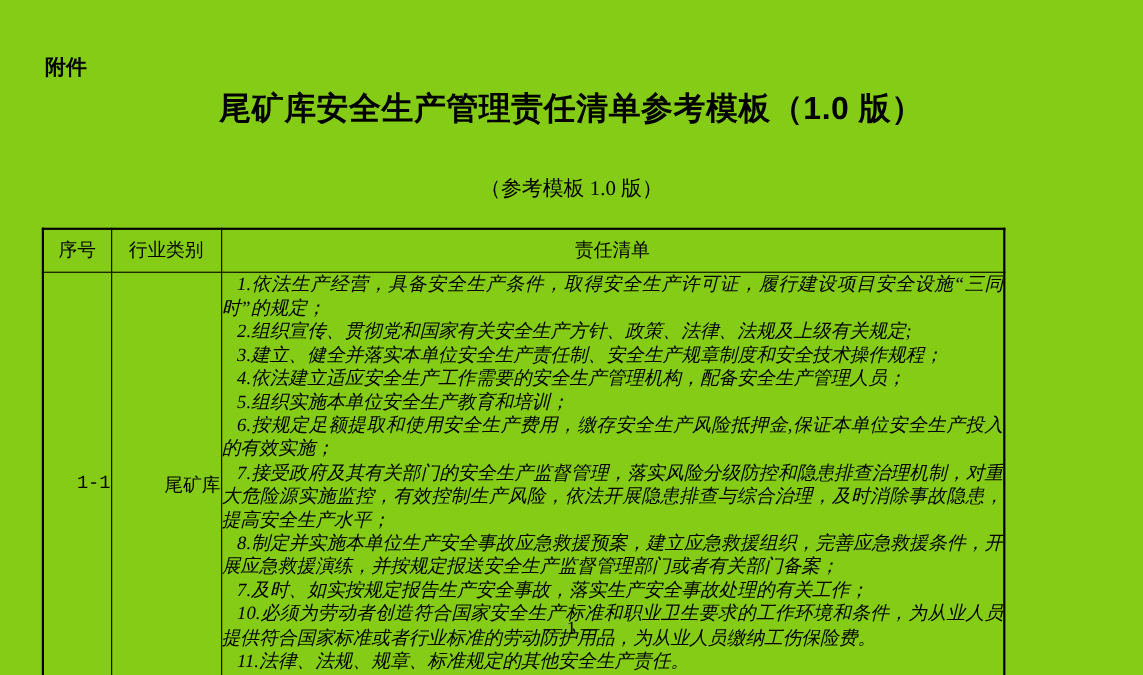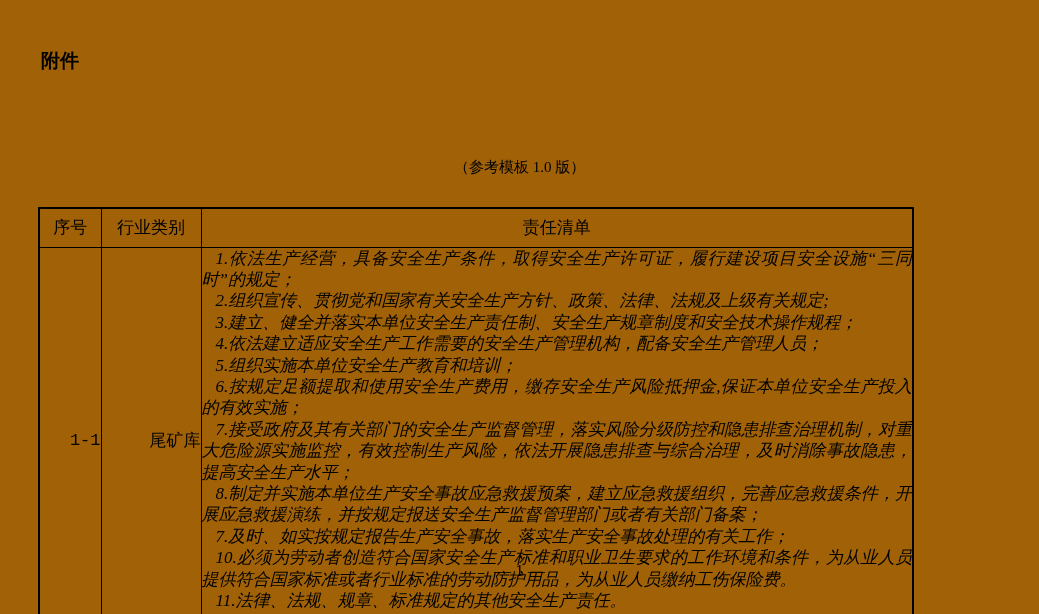--- a/index.html
+++ b/index.html
@@ -6,21 +6,21 @@
   html, body { margin: 0; padding: 0; }
   body {
     width: 1039px; height: 614px;
     background: #ffffff;
     color: #000000;
     font-family: "Liberation Serif", serif;
   }
   .page {
     position: relative;
     width: 1039px; height: 614px;
-    background: #a16207;
+    background: #84cc16;
     overflow: hidden;
     padding-left: 20px;
   }
   .attachment-label {
     position: absolute;
     left: 41px; top: 48px;
     font-family: "Liberation Sans", sans-serif;
     font-weight: bold;
     font-size: 19px;
   }
@@ -41,21 +41,21 @@
     text-align: center;
     font-family: "Liberation Sans", sans-serif;
     font-weight: bold;
     font-size: 22px;
   }
   .version-note {
     position: absolute;
     left: 0; top: 158px; width: 100%;
     text-align: center;
     font-family: "Liberation Serif", serif;
-    font-size: 15px;
+    font-size: 19px;
   }
   table.duty-table {
     position: absolute;
     left: 38px; top: 187px;
     width: 876px;
     border-collapse: collapse;
     table-layout: fixed;
     border: 2px solid #000;
     margin-top: 20px;
   }
@@ -108,20 +108,21 @@
     font-family: "Liberation Serif", serif;
   }
 </style>
 </head>
 <body>
 
 <div class="page">
 
   <div class="attachment-label">附件</div>
 
+  <h1 class="doc-title">尾矿库安全生产管理责任清单参考模板（1.0 版）</h1>
 
 
   <div class="version-note">（参考模板 1.0 版）</div>
 
   <table class="duty-table">
     <thead>
       <tr>
         <th class="col-serial">序号</th>
         <th class="col-industry">行业类别</th>
         <th class="col-duties">责任清单</th>

